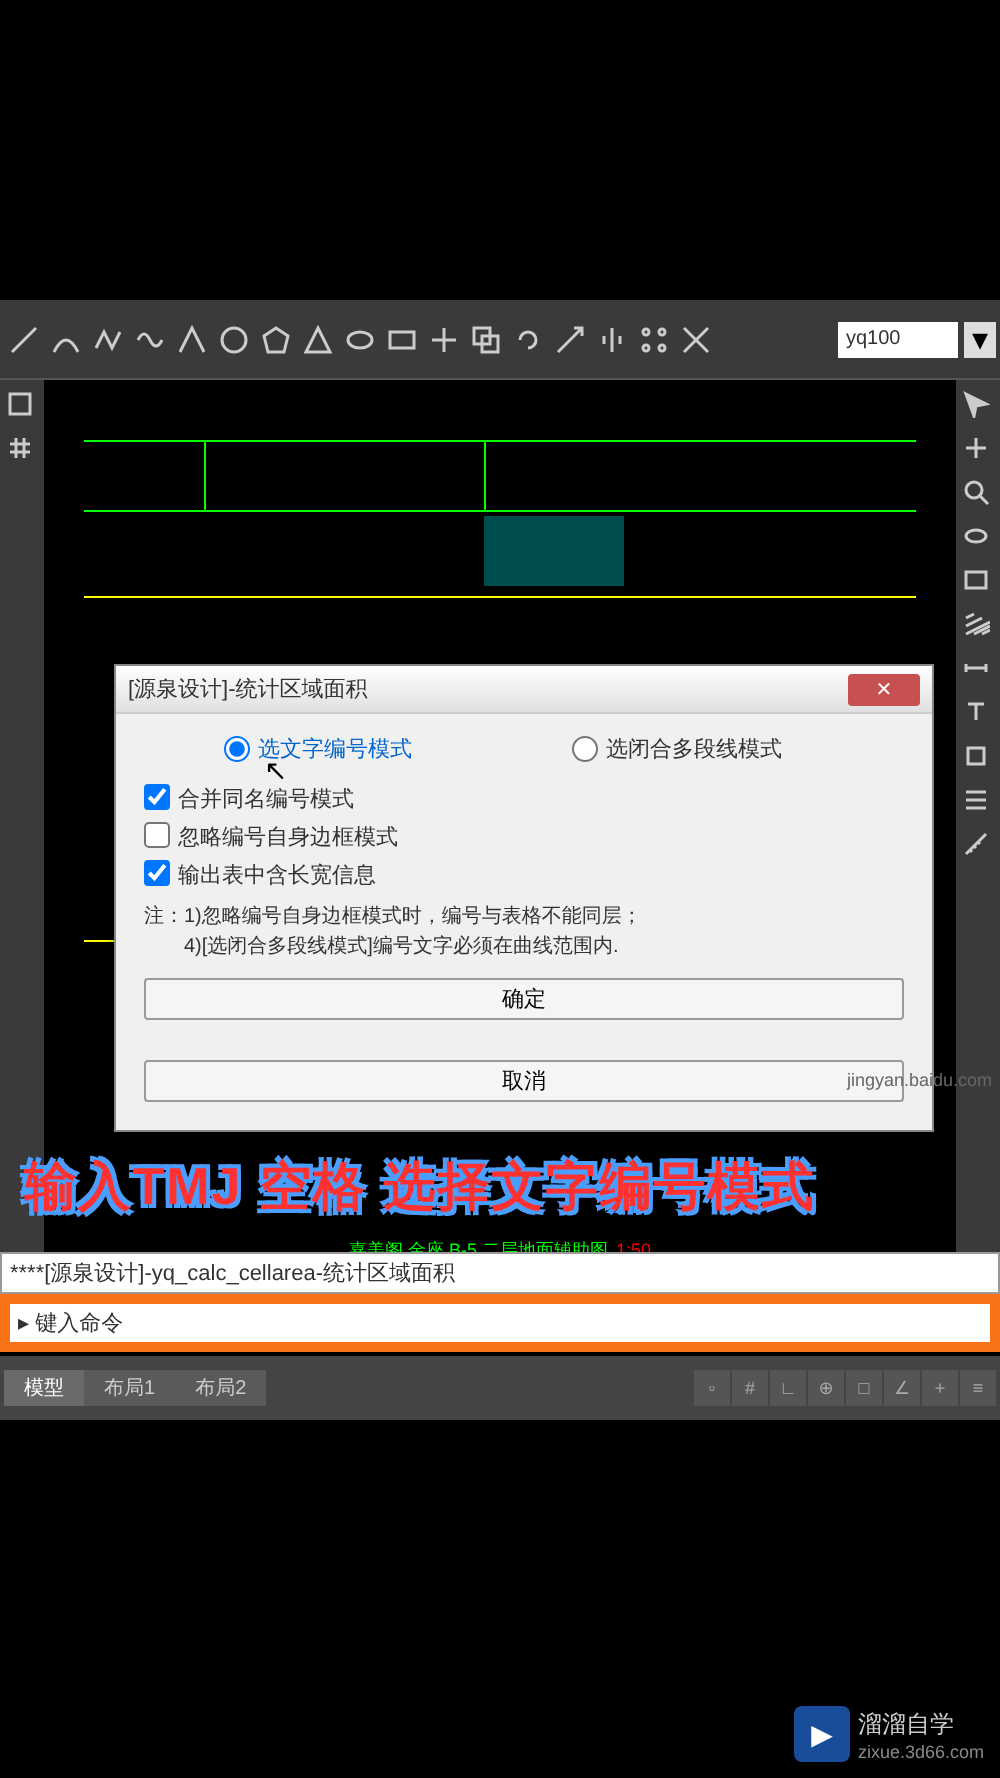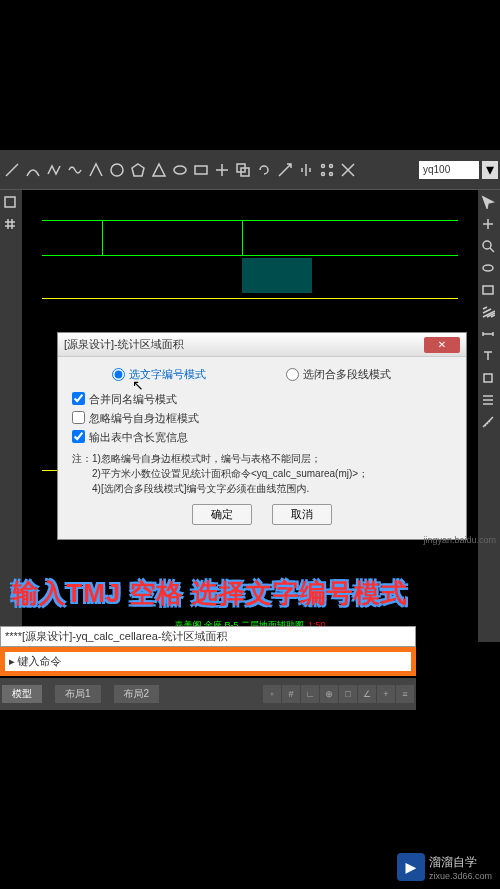--- a/index.html
+++ b/index.html
@@ -34,29 +34,29 @@
     .radio-row { display: flex; gap: 80px; margin-bottom: 10px; padding-left: 40px; }
     .radio-opt { display: flex; align-items: center; gap: 4px; cursor: pointer; }
     .radio-opt input[type="radio"] { cursor: pointer; }
     .radio-opt.selected { color: #0066cc; position: relative; }
     .cursor-arrow { position: absolute; left: 20px; top: 10px; font-size: 14px; color: #000; }
     .check-row { display: flex; align-items: flex-start; gap: 4px; margin: 4px 0; cursor: pointer; }
     .check-row input[type="checkbox"] { cursor: pointer; }
     .notes { margin-top: 6px; font-size: 10px; line-height: 1.5; }
     .notes-label { display: inline; }
     .note-line { padding-left: 20px; }
-    .dialog-buttons { display: flex; justify-content: center; gap: 20px; padding: 8px 0 4px; }
+    .dialog-buttons { display: flex; justify-content: center; gap: 20px; padding: 8px 0 4px; flex-direction: column; }
     .dlg-btn { padding: 2px 18px; background: #f5f5f5; border: 1px solid #999; border-radius: 2px; cursor: pointer; font-size: 11px; }
     
     .bottom-caption { position: absolute; top: 576px; left: 0; width: 420px; text-align: center; font-size: 26px; font-weight: bold; color: #ff3030; text-shadow: 2px 2px 0 #4a9eff, -2px -2px 0 #4a9eff, 2px -2px 0 #4a9eff, -2px 2px 0 #4a9eff; letter-spacing: 1px; }
     
-    .status-area { position: absolute; top: 610px; left: 0; width: 416px; }
+    .status-area { position: absolute; top: 610px; left: 0; width: 500px; }
     .cmd-line { background: #fff; color: #333; font-size: 11px; padding: 2px 4px; border: 1px solid #999; margin-top: 16px; }
     .cmd-input { background: #fff; color: #333; font-size: 11px; padding: 2px 4px; border: 5px solid #f97316; }
-    .tabs-bar { background: #444; display: flex; height: 22px; align-items: center; gap: 13px; padding: 16px 2px; margin-top: 2px; }
+    .tabs-bar { background: #444; display: flex; height: 22px; align-items: center; gap: 0; padding: 16px 2px; margin-top: 2px; }
     .tab { padding: 2px 10px; background: #5a5a5a; color: #ccc; font-size: 10px; cursor: pointer; }
     .tab.active { background: #6a6a6a; color: #fff; }
     .status-icons { display: flex; gap: 1px; margin-left: auto; }
     .status-icon { width: 18px; height: 18px; background: #555; display: flex; align-items: center; justify-content: center; color: #aaa; font-size: 9px; }
     
     .footer-watermark { position: absolute; bottom: 8px; right: 8px; display: flex; align-items: center; gap: 6px; color: #888; font-size: 10px; }
     .footer-watermark .brand { display: flex; align-items: center; gap: 4px; }
     .footer-watermark .logo { width: 28px; height: 28px; background: #1a4d99; border-radius: 4px; display: flex; align-items: center; justify-content: center; color: #fff; font-size: 14px; }
     .footer-watermark .brand-text { color: #ccc; font-size: 12px; }
     .footer-watermark .url { color: #888; font-size: 9px; }
@@ -217,21 +217,20 @@
           <label class="check-row">
             <input type="checkbox" style="">
             <span>忽略编号自身边框模式</span>
           </label>
           <label class="check-row">
             <input type="checkbox" checked="" style="">
             <span>输出表中含长宽信息</span>
           </label>
           <div class="notes">
             <span class="notes-label">注：</span><span>1)忽略编号自身边框模式时，编号与表格不能同层；</span>
-            <div class="note-line">2)平方米小数位设置见统计面积命令&lt;yq_calc_sumarea(mj)&gt;；</div>
             <div class="note-line">4)[选闭合多段线模式]编号文字必须在曲线范围内.</div>
           </div>
           <div class="dialog-buttons">
             <button class="dlg-btn">确定</button>
             <button class="dlg-btn">取消</button>
           </div>
         </div>
       </div>
     </div>
 

